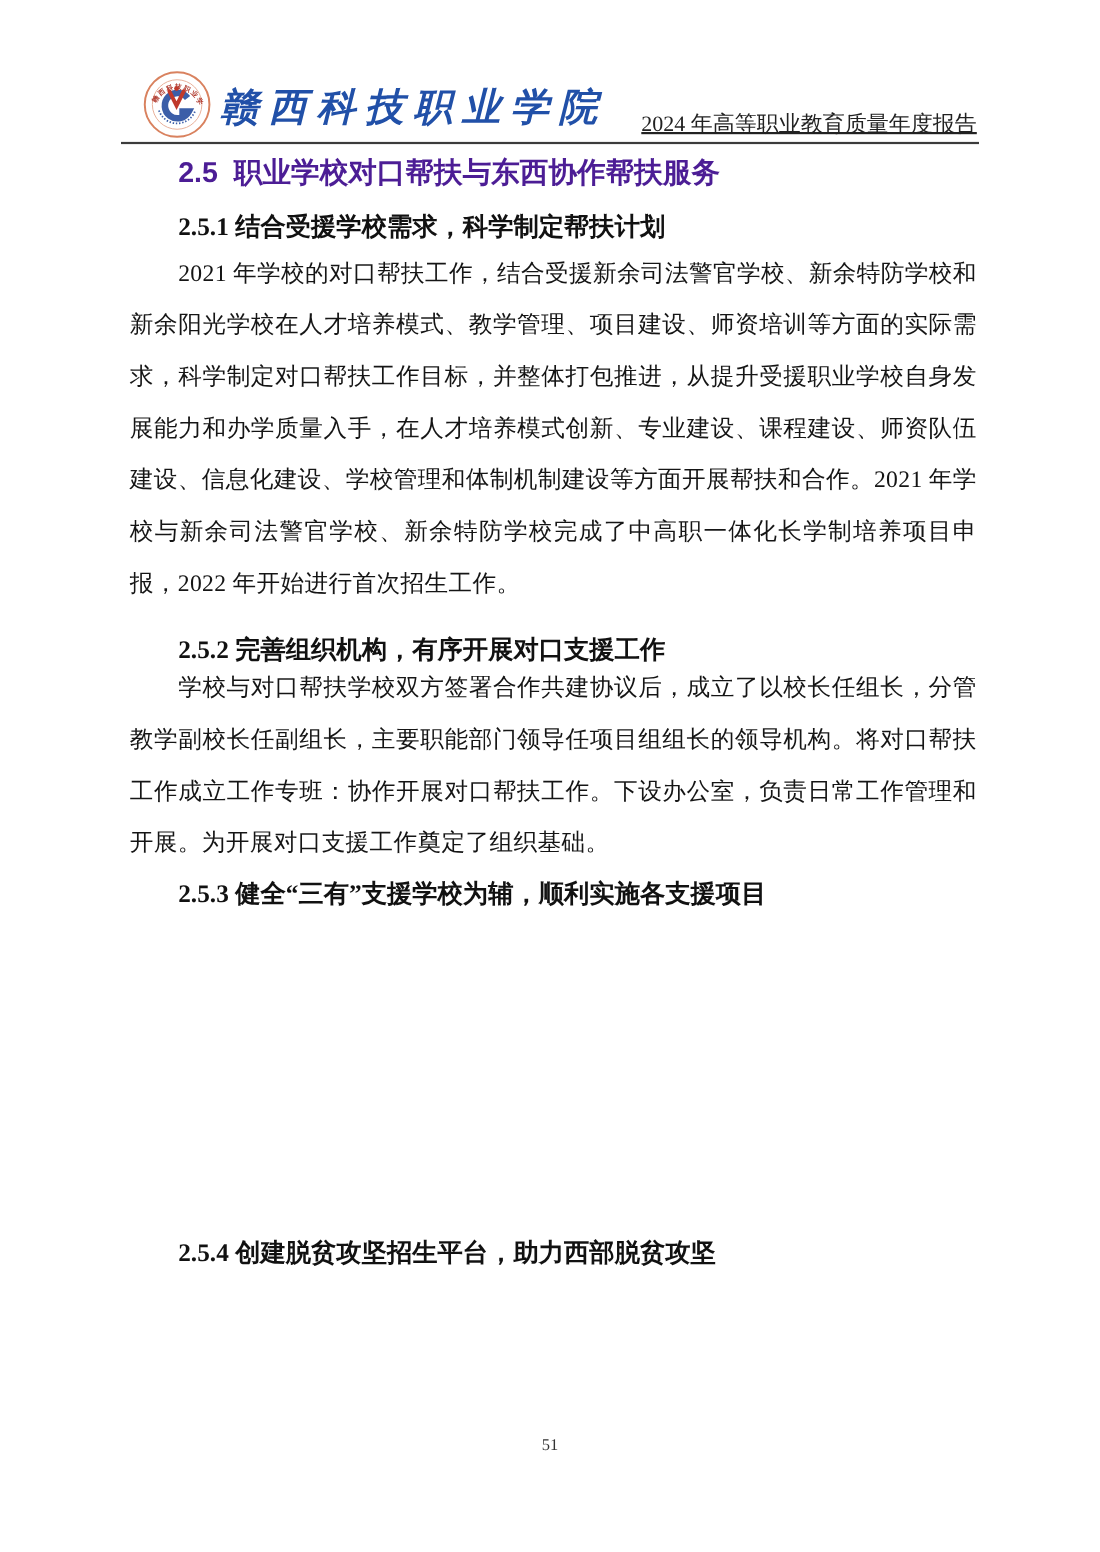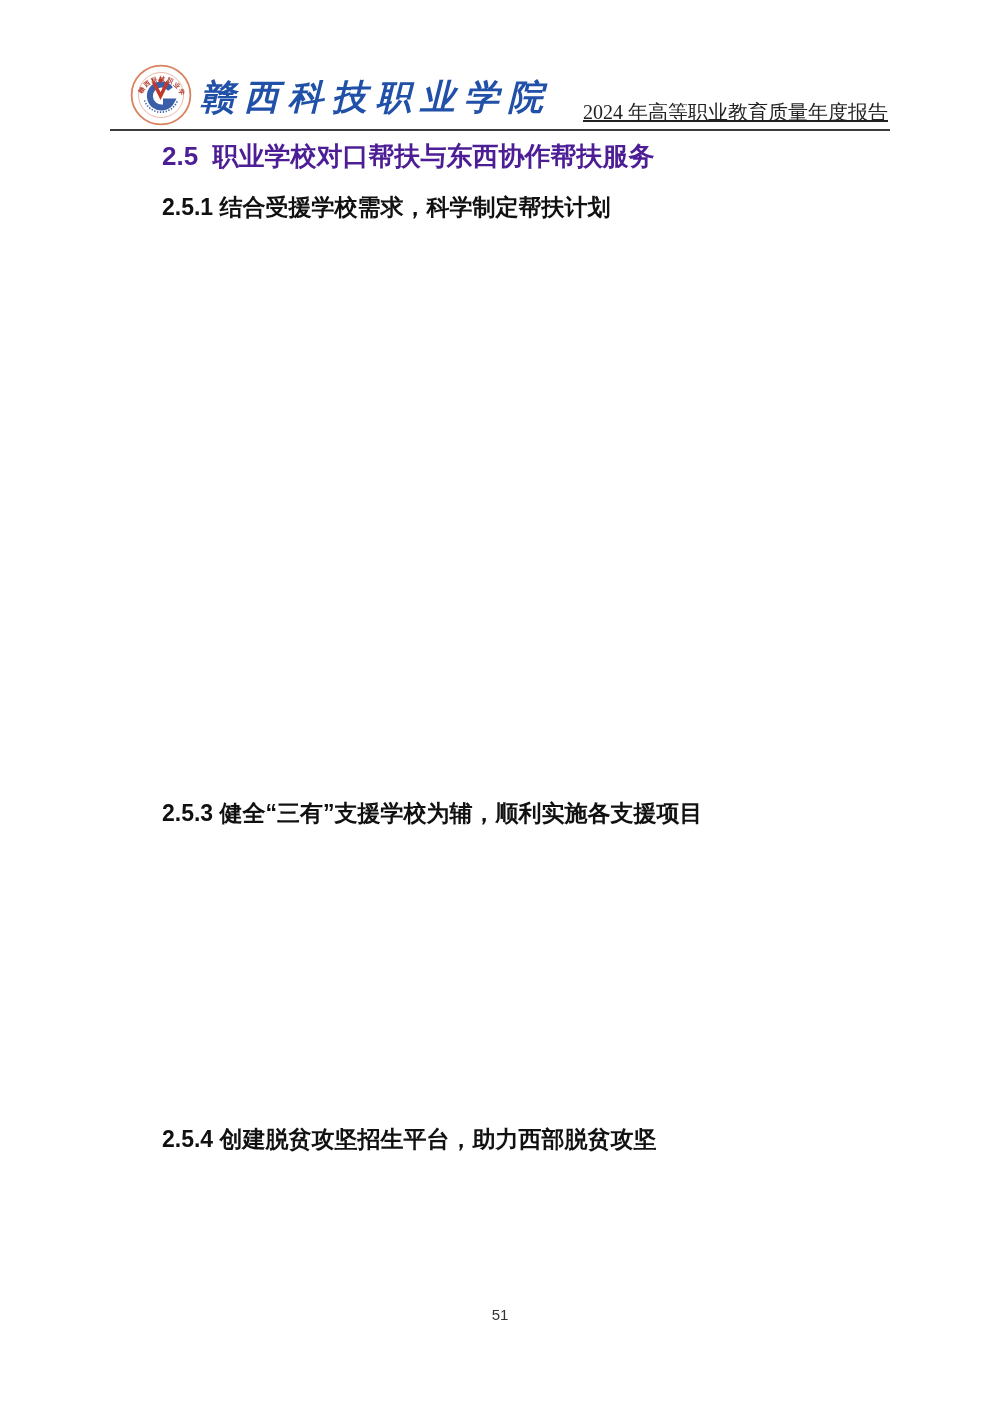--- a/index.html
+++ b/index.html
@@ -32,34 +32,34 @@
     border-bottom:2px solid #3c3c3c;
   }
   
   .blk{position:absolute;left:118px;width:770px;}
   .b-h1{
     font-family:"Liberation Sans","DejaVu Sans",sans-serif;
     font-weight:bold;font-size:26px;line-height:34px;
     padding-left:44px;color:#4c1d95;white-space:pre-wrap;
   }
   .b-h2{
-    font-family:Liberation Sans, sans-serif;
+    font-family:Liberation Serif, serif;
     font-weight:bold;font-size:23px;line-height:32px;
     padding-left:44px;color:#111;white-space:pre-wrap;
   }
   .b-p{
     font-size:21.5px;line-height:47px;
     text-align:justify;text-indent:44px;
     letter-spacing:0.3px;color:#151515;
   }
   
   .footer{
     position:absolute;left:0;top:1306px;width:100%;
     text-align:center;
-    font-family:Liberation Sans, sans-serif;
+    font-family:Liberation Serif, serif;
     font-size:15px;color:#333;
   }
 </style>
 </head>
 <body>
 
 <div class="page">
 
   <div class="hdr-logo">
     <svg viewBox="0 0 62 62" width="62" height="62">
@@ -77,18 +77,21 @@
       <path d="M 24,19 L 30.5,32 L 37,19" fill="none" stroke="#c0392b" stroke-width="3.6" stroke-linecap="round"></path>
       <circle cx="30.5" cy="16.5" r="2.2" fill="#c0392b"></circle>
     </svg>
   </div>
   <div class="hdr-school">赣西科技职业学院</div>
   <div class="hdr-title">2024 年高等职业教育质量年度报告</div>
   <div class="hdr-rule"></div>
 
   <div class="blk b-h1" style="top:139px">2.5  职业学校对口帮扶与东西协作帮扶服务</div>
   <div class="blk b-h2" style="top:191px">2.5.1 结合受援学校需求，科学制定帮扶计划</div>
+  <div class="blk b-p" style="top:225px">2021 年学校的对口帮扶工作，结合受援新余司法警官学校、新余特防学校和新余阳光学校在人才培养模式、教学管理、项目建设、师资培训等方面的实际需求，科学制定对口帮扶工作目标，并整体打包推进，从提升受援职业学校自身发展能力和办学质量入手，在人才培养模式创新、专业建设、课程建设、师资队伍建设、信息化建设、学校管理和体制机制建设等方面开展帮扶和合作。2021 年学校与新余司法警官学校、新余特防学校完成了中高职一体化长学制培养项目申报，2022 年开始进行首次招生工作。</div>
+  <div class="blk b-h2" style="top:575px">2.5.2 完善组织机构，有序开展对口支援工作</div>
+  <div class="blk b-p" style="top:602px">学校与对口帮扶学校双方签署合作共建协议后，成立了以校长任组长，分管教学副校长任副组长，主要职能部门领导任项目组组长的领导机构。将对口帮扶工作成立工作专班：协作开展对口帮扶工作。下设办公室，负责日常工作管理和开展。为开展对口支援工作奠定了组织基础。</div>
   <div class="blk b-h2" style="top:797px">2.5.3 健全“三有”支援学校为辅，顺利实施各支援项目</div>
   <div class="blk b-h2" style="top:1123px">2.5.4 创建脱贫攻坚招生平台，助力西部脱贫攻坚</div>
 
   <div class="footer">51</div>
 
 </div>
 
 </body></html>

